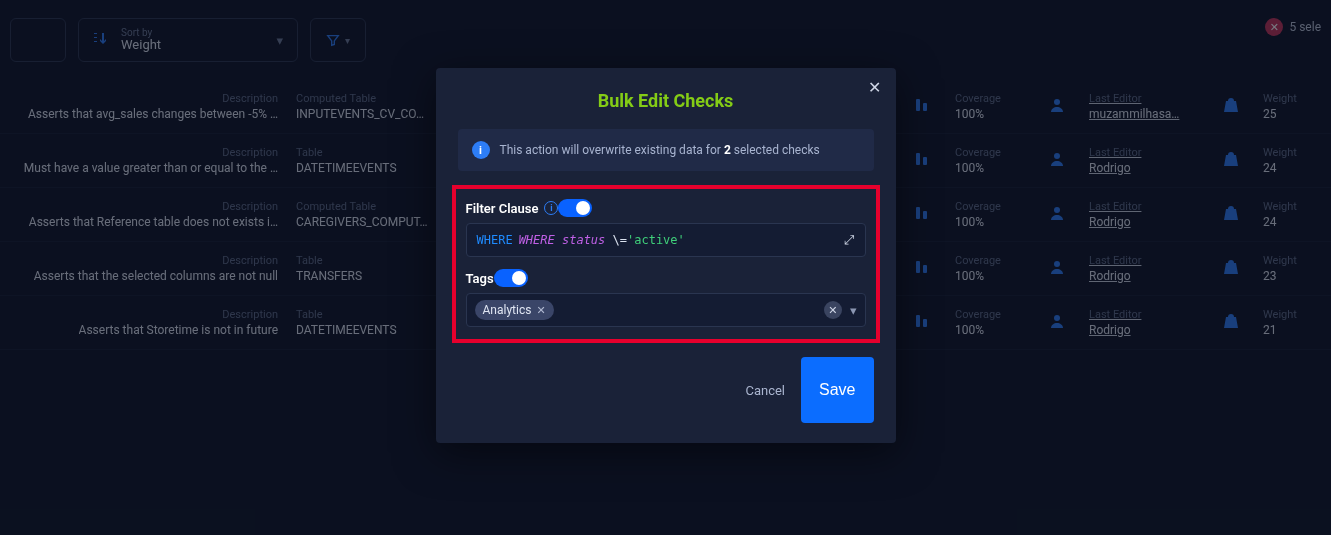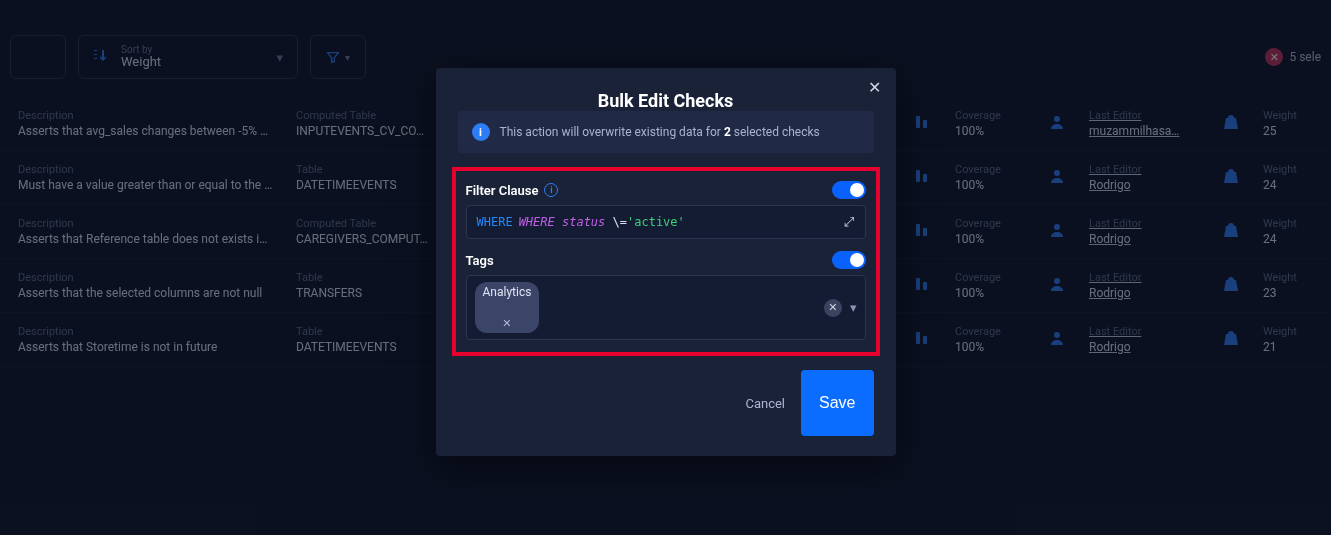--- a/index.html
+++ b/index.html
@@ -7,68 +7,68 @@
   background:#0e1528;
   font-family:-apple-system,BlinkMacSystemFont,"Segoe UI",Roboto,sans-serif;
   color:#c8d0e0;
   width:1331px;
   height:535px;
   overflow:hidden;
   position:relative;
   font-size:13px;
 }
 
-.toolbar{display:flex;align-items:center;gap:12px;padding:18px 10px 18px 10px;margin-top:17px;}
+.toolbar{display:flex;align-items:flex-start;gap:12px;padding:18px 10px 18px 10px;}
 .pillbox{border:1px solid #2a3550;border-radius:6px;height:44px;display:flex;align-items:center;padding:0 14px;gap:12px;min-width:220px;background:transparent;}
 .pillbox .sorticon{color:#2d7df6;font-size:16px;}
 .pillbox .stk{display:flex;flex-direction:column;line-height:1.1;}
 .pillbox .stk .lbl{font-size:10px;color:#6b7a99;}
 .pillbox .stk .val{font-size:13px;color:#dce3f0;}
 .pillbox .chev{margin-left:auto;color:#6b7a99;}
 .emptybox{border:1px solid #2a3550;border-radius:6px;height:44px;width:56px;}
 .filterbtn{border:1px solid #2a3550;border-radius:6px;height:44px;width:56px;display:flex;align-items:center;justify-content:center;gap:5px;color:#2d7df6;}
 .spacer{flex:1;}
 .selpill{display:flex;align-items:center;gap:6px;color:#b9c3d8;font-size:12px;}
 .selpill .xcirc{width:18px;height:18px;border-radius:50%;background:#c0335a;display:flex;align-items:center;justify-content:center;color:#fff;font-size:11px;}
 
 .rows{}
 .row{display:flex;align-items:center;gap:18px;padding:12px 18px;border-bottom:1px solid #151d33;}
 .cell{display:flex;flex-direction:column;gap:2px;min-width:0;}
 .cell .lbl{font-size:11px;color:#5e6c8a;}
 .cell .val{font-size:12px;color:#dce3f0;white-space:nowrap;overflow:hidden;text-overflow:ellipsis;}
-.cell.desc{flex:0 0 260px;}
+.cell.desc{flex:0 0 260px;align-items:flex-end;}
 .cell.tbl{flex:0 0 160px;}
 .gap{flex:1;}
 .ico{color:#2d7df6;font-size:16px;}
 .cell.cov{flex:0 0 70px;}
 .cell.ed{flex:0 0 110px;text-decoration:underline;}
 .cell.wt{flex:0 0 50px;}
 .iconwrap{width:28px;display:flex;align-items:center;justify-content:center;}
 
 .overlay{position:absolute;inset:0;background:rgba(9,13,26,0.55);display:flex;align-items:flex-start;justify-content:center;padding-top:68px;}
 .modal{width:460px;background:#1a2238;border-radius:4px;padding:22px 22px 20px;position:relative;box-shadow:0 10px 40px rgba(0,0,0,.5);}
 .modal .close{position:absolute;top:10px;right:14px;color:#cfd6e6;font-size:16px;cursor:pointer;}
-.modal h2{color:#ffffff;text-align:center;font-size:18px;font-weight:700;}
+.modal h2{color:#84cc16;text-align:center;font-size:18px;font-weight:700;margin-bottom:18px;}
 .infobar{background:#202a47;border-radius:4px;padding:12px 14px;display:flex;align-items:center;gap:10px;color:#a8b4d0;font-size:12px;margin-bottom:18px;}
 .infobar .iicon{width:18px;height:18px;border-radius:50%;background:#2d7df6;color:#fff;display:flex;align-items:center;justify-content:center;font-size:11px;font-weight:700;}
 .infobar b{color:#fff;}
 
 .highlight{border:4px solid #e6002d;padding:10px 10px 12px;margin:-4px -6px 14px;}
-.fieldrow{display:flex;align-items:center;justify-content:space-between;margin-bottom:6px;}
+.fieldrow{display:flex;align-items:center;justify-content:flex-start;margin-bottom:6px;}
 .fieldrow .flabel{color:#fff;font-size:13px;font-weight:600;display:flex;align-items:center;gap:6px;}
 .helpicon{width:14px;height:14px;border-radius:50%;border:1.5px solid #2d7df6;color:#2d7df6;font-size:9px;display:flex;align-items:center;justify-content:center;font-weight:700;}
 .toggle{width:34px;height:18px;background:#0962ff;border-radius:10px;position:relative;}
 .toggle::after{content:"";position:absolute;right:2px;top:2px;width:14px;height:14px;border-radius:50%;background:#fff;}
 .codebox{border:1px solid #2a3550;border-radius:4px;background:#141c33;padding:8px 10px;display:flex;align-items:center;gap:6px;font-family:Menlo,Consolas,monospace;font-size:12px;margin-bottom:12px;}
 .codebox .kw{color:#1f8bff;}
 .codebox .kw2{color:#c060e6;font-style:italic;}
 .codebox .str{color:#3fcf7a;}
 .codebox .exp{margin-left:auto;color:#cfd6e6;font-size:13px;}
 .tagbox{border:1px solid #2a3550;border-radius:4px;background:#141c33;padding:6px 8px;display:flex;align-items:center;gap:6px;}
-.tagchip{background:#3a4568;border-radius:12px;padding:3px 8px;display:flex;align-items:center;gap:18px;color:#dfe5f2;font-size:12px;flex-direction:column;}
+.tagchip{background:#3a4568;border-radius:12px;padding:3px 8px;display:flex;align-items:center;gap:5px;color:#dfe5f2;font-size:12px;}
 .tagchip .tx{color:#b0b9d2;font-size:11px;}
 .tagbox .rctrl{margin-left:auto;display:flex;align-items:center;gap:8px;color:#8b96b2;}
 .tagbox .clearcirc{width:18px;height:18px;border-radius:50%;background:#3a4460;display:flex;align-items:center;justify-content:center;color:#cfd6e6;font-size:11px;}
 
 .mfooter{display:flex;justify-content:flex-end;gap:16px;align-items:center;}
 .cancel{color:#aab5cf;font-size:13px;cursor:pointer;}
 .savebtn{background:#0b6dff;color:#fff;border:none;border-radius:4px;padding:24px 18px;font-size:16px;font-weight:400;cursor:pointer;}
 </style>
 </head>
 <body>

